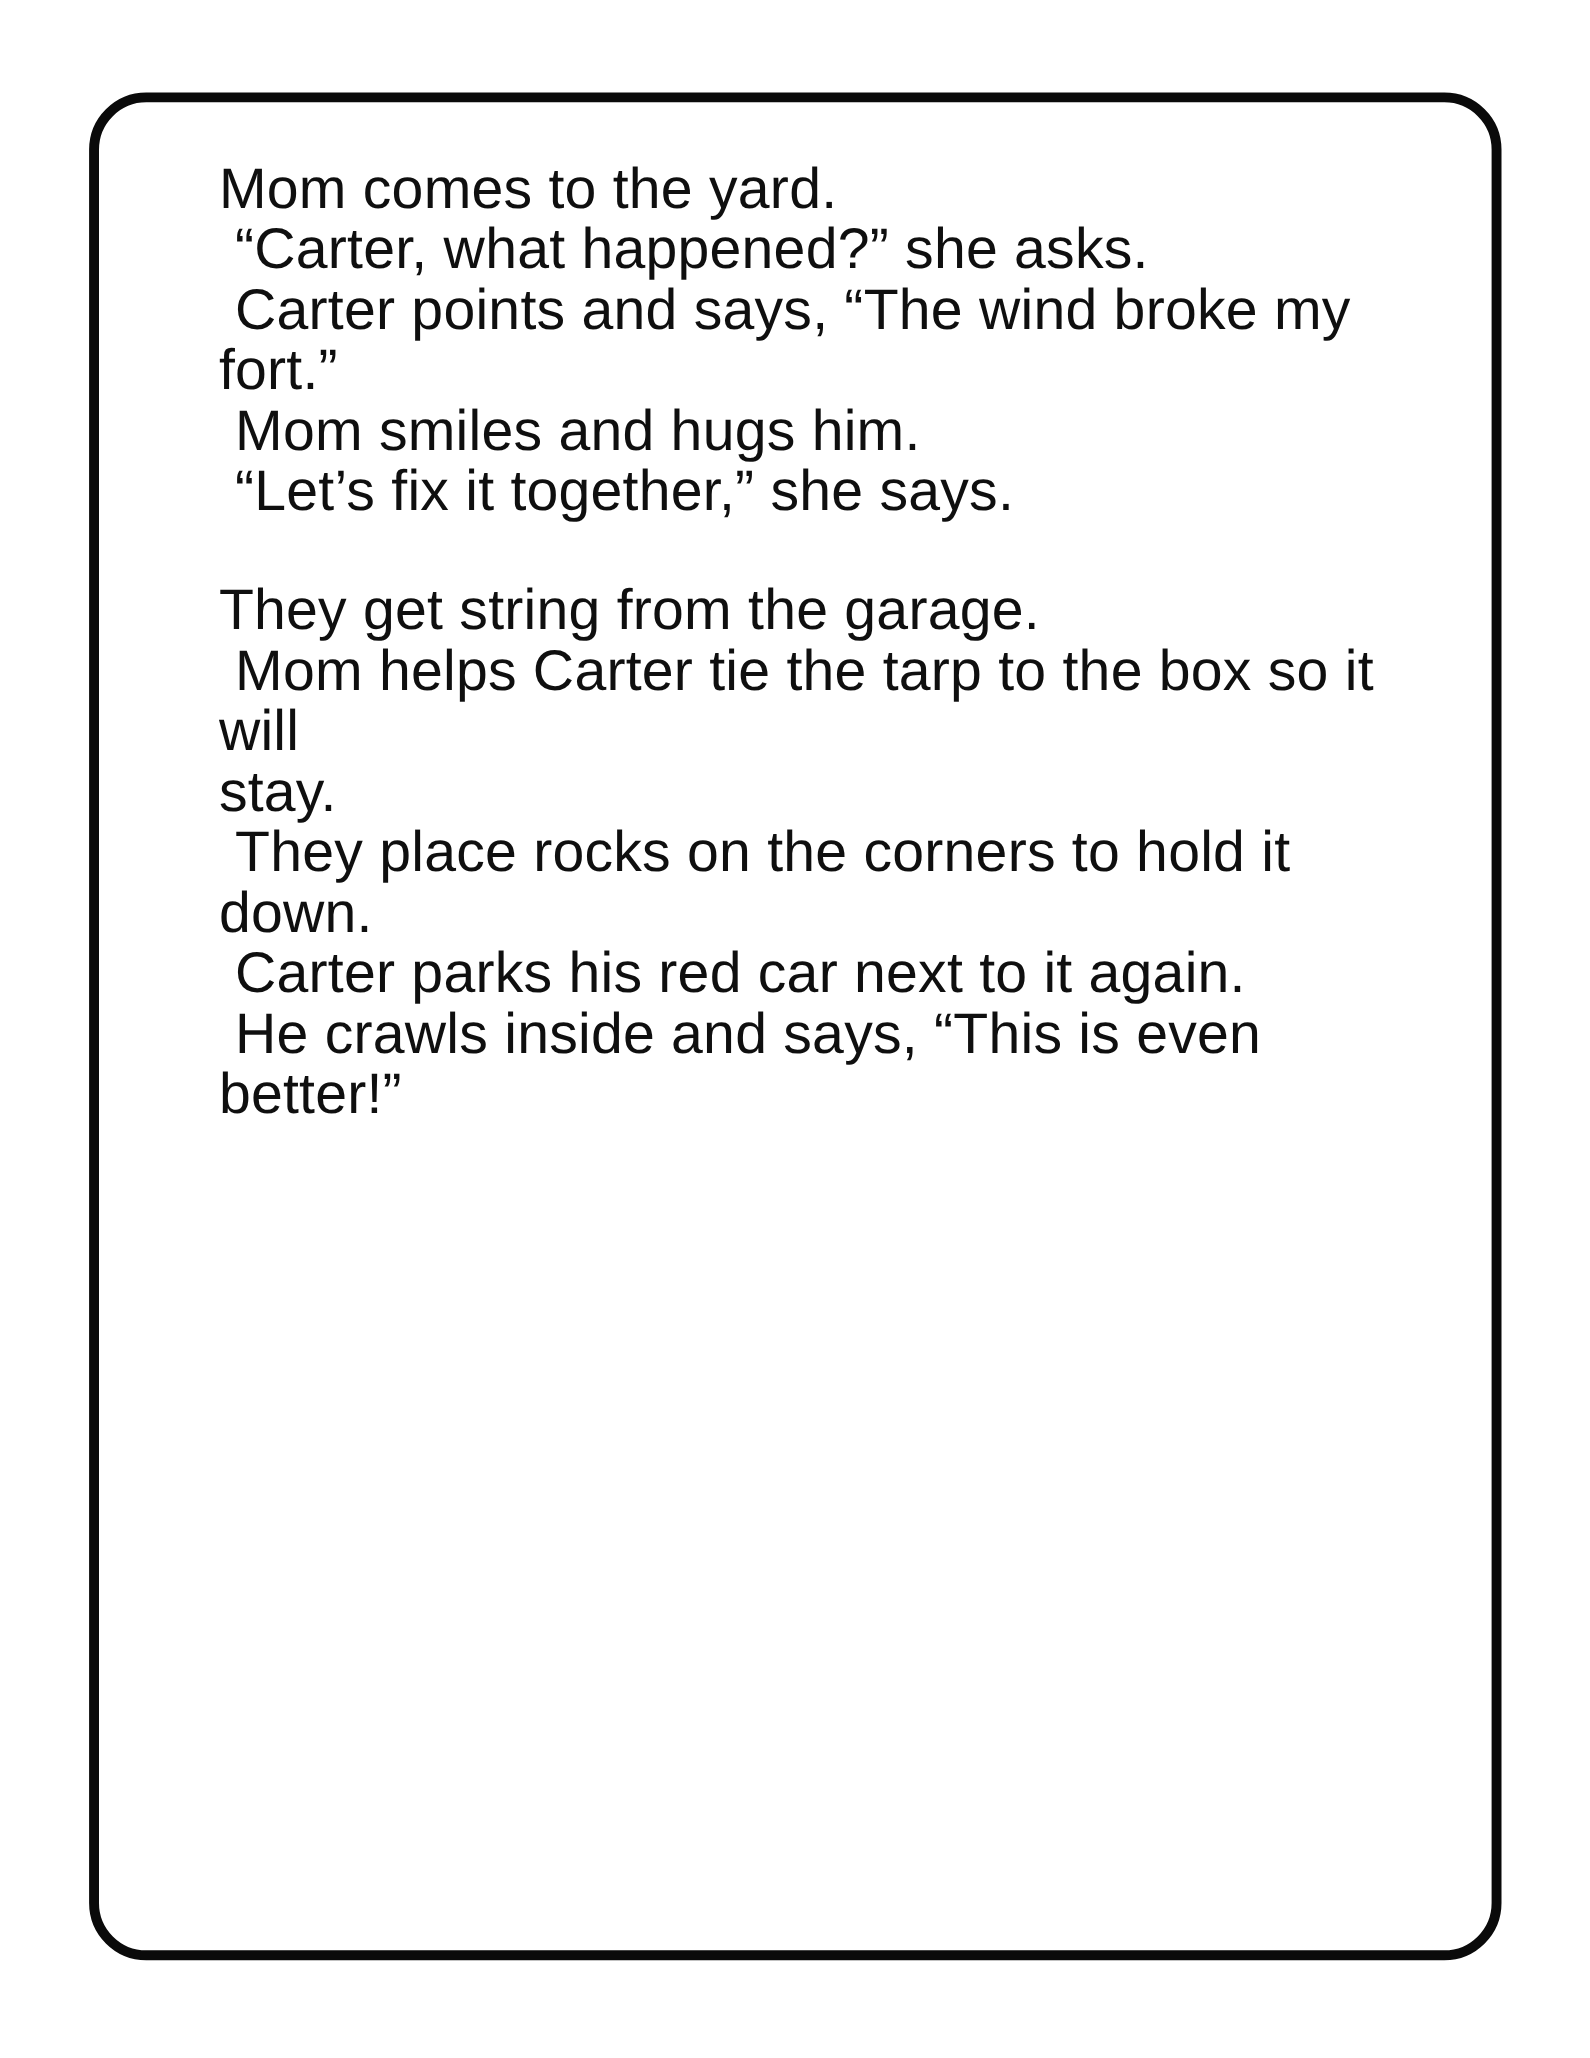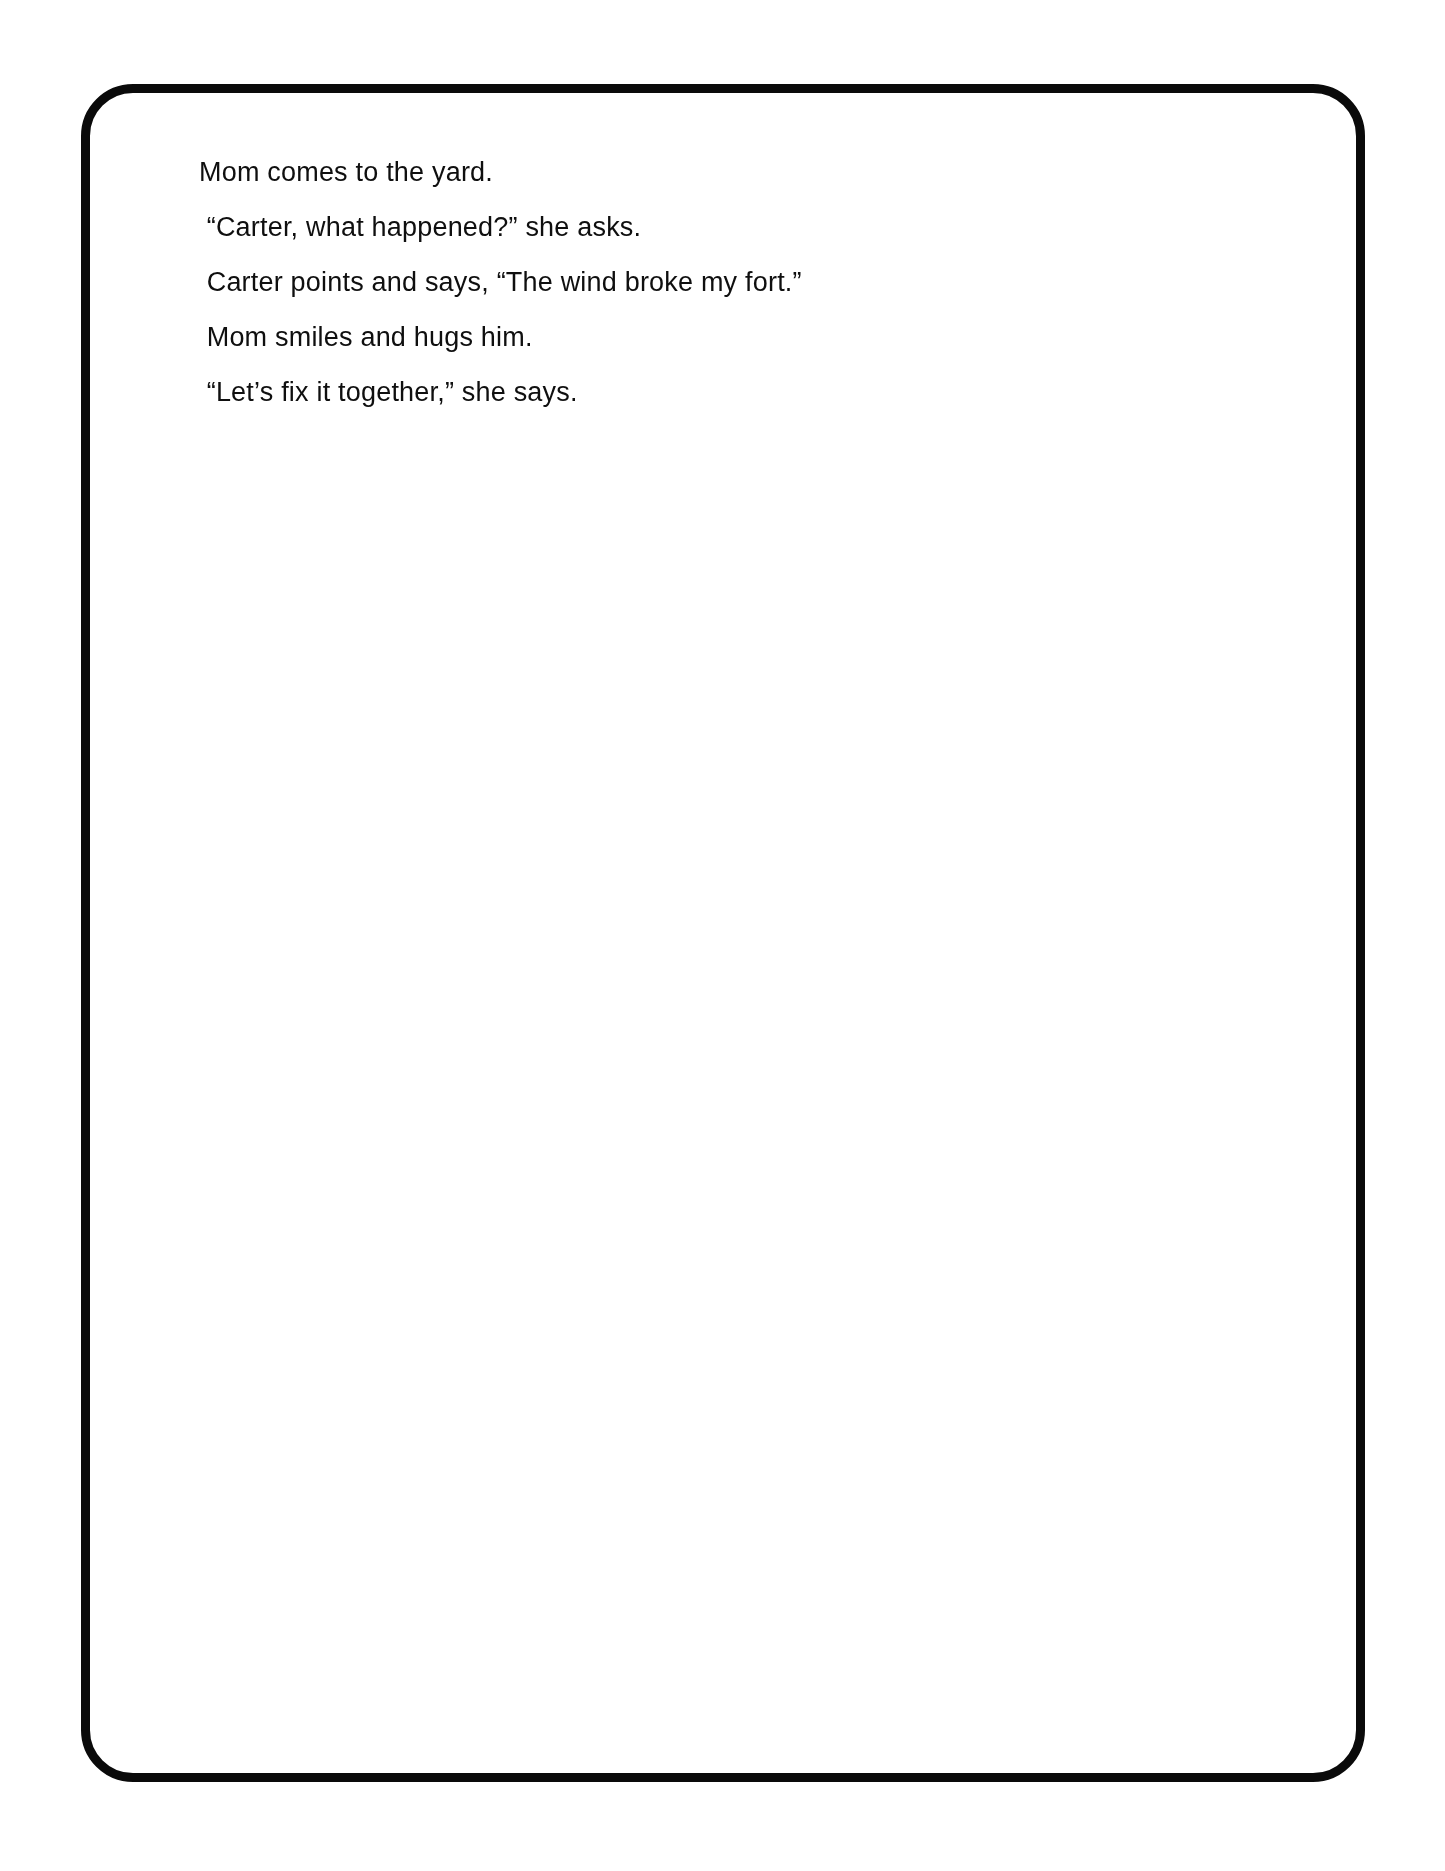--- a/index.html
+++ b/index.html
@@ -21,31 +21,37 @@
     height: 1698px;
     box-sizing: border-box;
     border: 9px solid #0a0a0a;
     border-radius: 52px;
     background: #ffffff;
     padding: 52px 40px 0 109px;
     overflow: hidden;
   }
   .paragraph {
     margin: 0 0 53px 0;
-    font-size: 27px;
+    font-size: 52px;
     line-height: 55px;
     letter-spacing: 0.2px;
     color: #0f0f0f;
     white-space: pre-wrap;
   }
 </style>
 </head>
 <body>
 
 <div class="page">
   <div class="story-card">
     <div class="paragraph">Mom comes to the yard.
  “Carter, what happened?” she asks.
  Carter points and says, “The wind broke my fort.”
  Mom smiles and hugs him.
  “Let’s fix it together,” she says.</div>
+    <div class="paragraph">They get string from the garage.
+ Mom helps Carter tie the tarp to the box so it will
+stay.
+ They place rocks on the corners to hold it down.
+ Carter parks his red car next to it again.
+ He crawls inside and says, “This is even better!”</div>
   </div>
 </div>
 
 </body></html>

